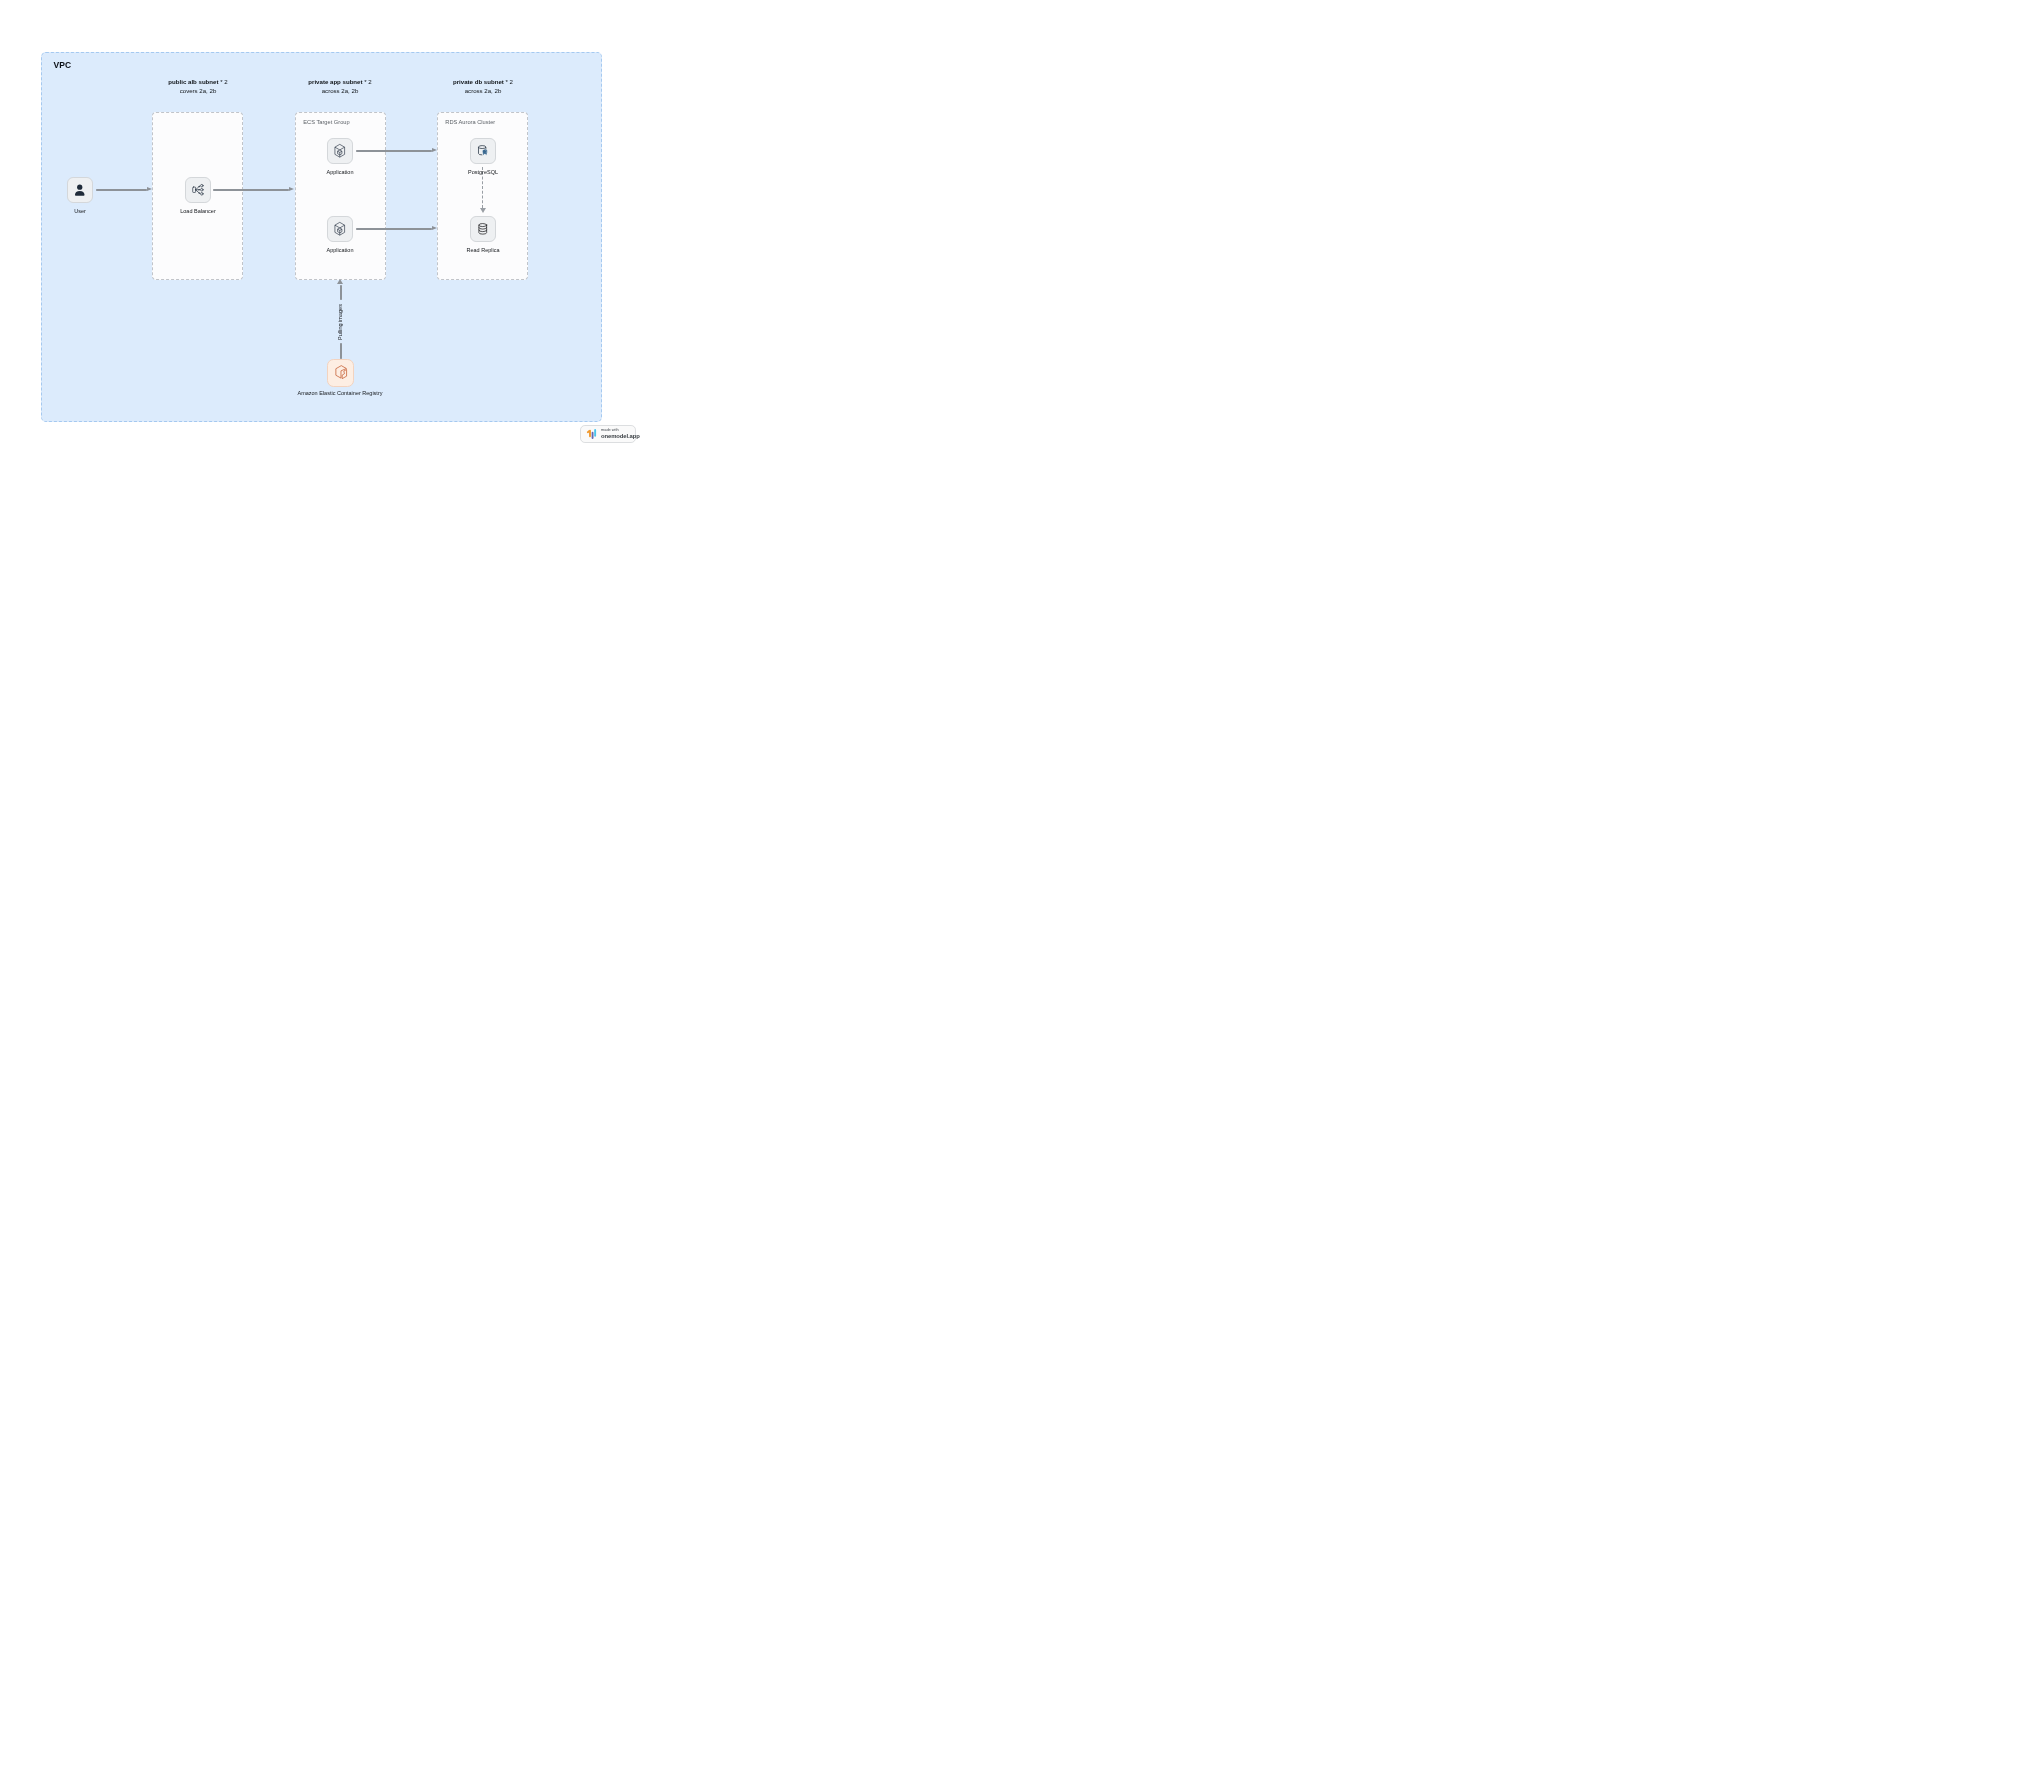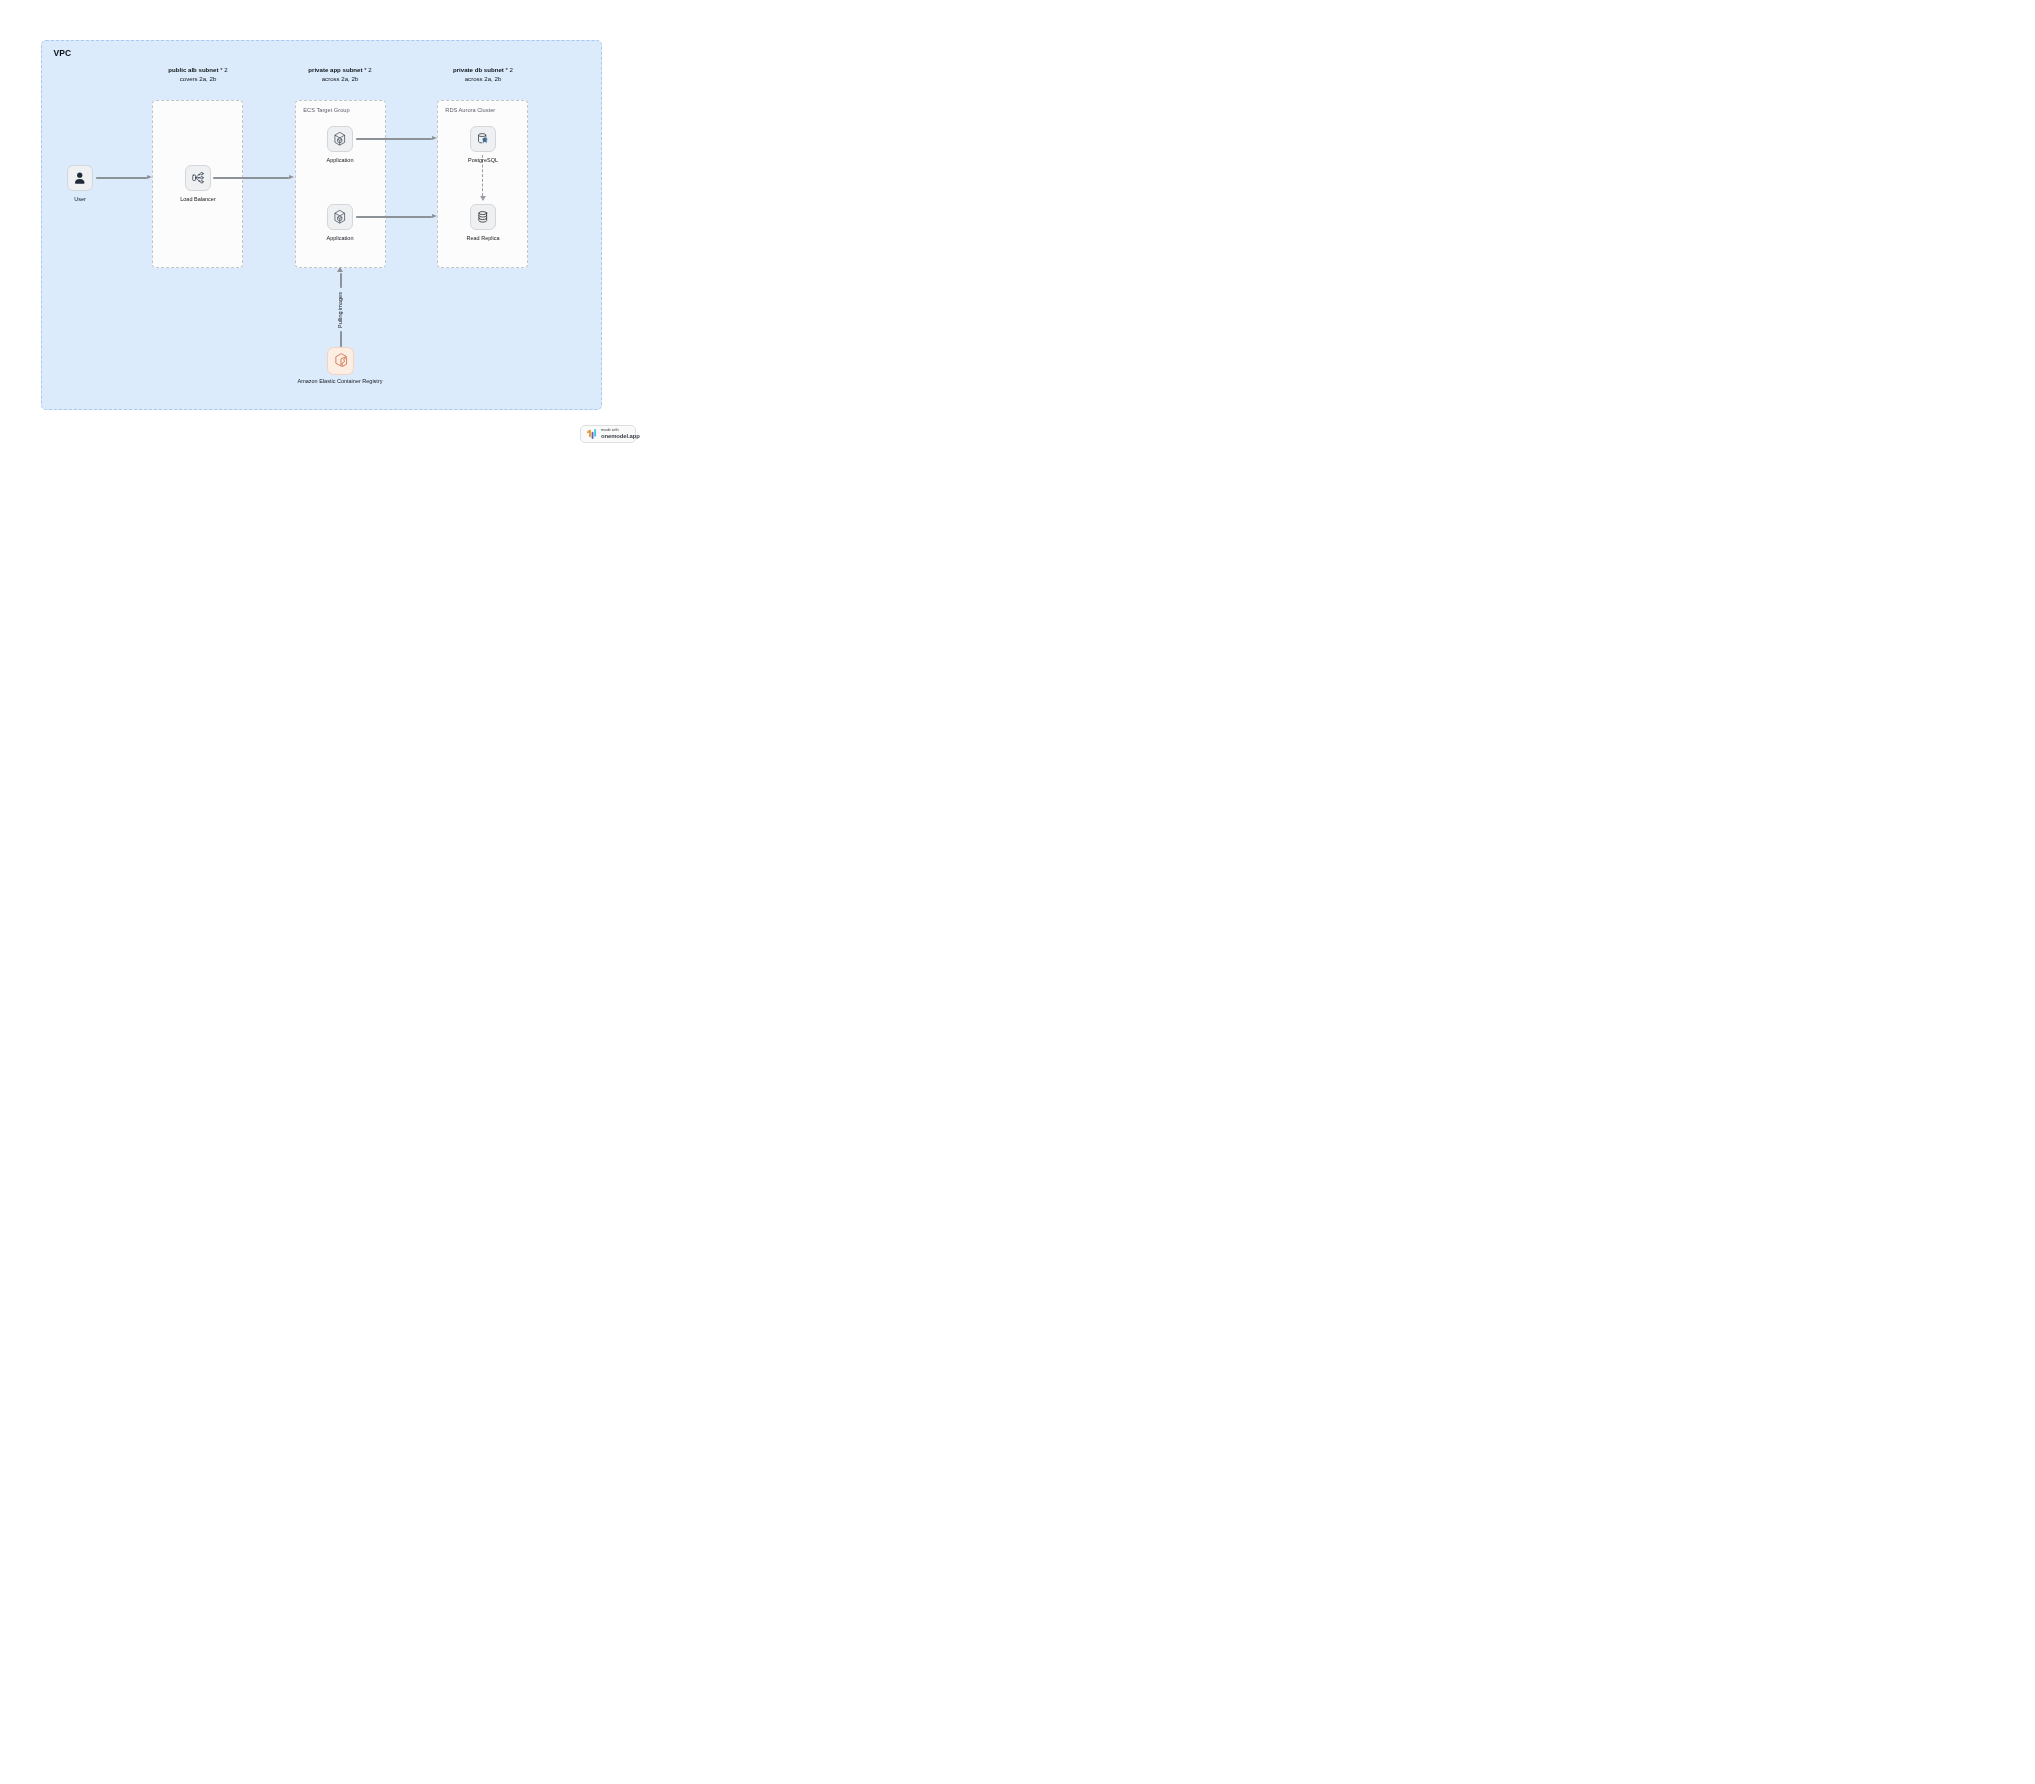--- a/index.html
+++ b/index.html
@@ -1,20 +1,20 @@
 <!DOCTYPE html>
 <html style="font-size:6.5px"><head>
 <meta charset="utf-8">
 <style>
   html,body{margin:0;padding:0;background:#ffffff;}
   body{font-family:"Liberation Sans","DejaVu Sans",sans-serif;-webkit-font-smoothing:antialiased;}
   .canvas{position:relative;width:642px;height:446px;background:#ffffff;overflow:hidden;}
 
   
-  .vpc{position:absolute;left:41px;top:40px;width:561px;height:370px;background:#dcebfc;
+  .vpc{position:absolute;left:41px;top:52px;width:561px;height:370px;background:#dcebfc;
        border:1.2px dashed #a5c9f0;border-radius:4.9px;box-sizing:border-box;}
   .vpc-label{position:absolute;left:11.4px;top:7.3px;font-size:8.5px;font-weight:700;color:#0d1117;letter-spacing:0.1px;}
 
   
   .subnet-header{position:absolute;width:130px;text-align:center;line-height:8.5px;font-size:6.1px;color:#101418;}
   .subnet-header .l1 b{font-weight:700;}
   .sh-alb{left:91px;top:25px;}
   .sh-app{left:233px;top:25px;}
   .sh-db{left:376px;top:25px;}
 

